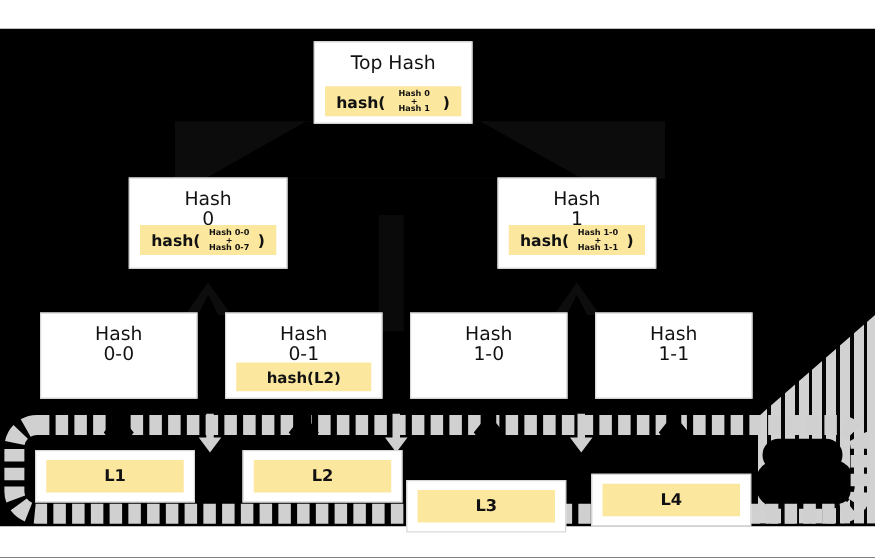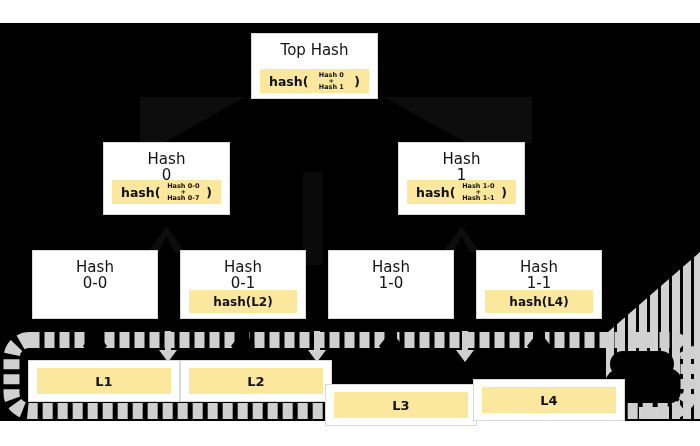--- a/index.html
+++ b/index.html
@@ -49,23 +49,23 @@
   
   #node-top-hash{left:251px;top:33px;width:127px;height:66px;}
   #node-top-hash .chip{top:35px;}
   #node-hash-0{left:103px;top:142px;width:127px;height:73px;}
   #node-hash-1{left:398px;top:142px;width:127px;height:73px;}
   #node-hash-0 .chip,#node-hash-1 .chip{top:37px;}
   .leafhash{top:250px;width:126px;height:69px;}
   .leafhash .chip{top:39px;}
   #node-hash-00{left:32px;} #node-hash-01{left:180px;}
   #node-hash-10{left:328px;} #node-hash-11{left:476px;}
-  .datablock{top:360px;width:152px;height:42px;}
+  .datablock{top:360px;width:128px;height:42px;}
   .datablock .chip{top:7px;}
-  #block-l1{left:28px;} #block-l2{left:180px;}
+  #block-l1{left:28px;} #block-l2{left:194px;}
   #block-l3{left:325px;margin-top:24px;} #block-l4{left:473px;margin-top:19px;}
 </style>
 </head>
 <body>
 
 <div id="diagram-bg"></div>
 
 <div class="ghost" id="ghost-backdrop"></div>
 <div class="ghost" id="ghost-funnel"></div>
 <div class="ghost" id="ghost-vbar"></div>
@@ -159,21 +159,20 @@
     <span>Hash</span><br>
     <span>1-0</span>
   </div>
 </div>
 
 <div class="node leafhash" id="node-hash-11">
   <div class="title">
     <span>Hash</span><br>
     <span>1-1</span>
   </div>
-  <div class="chip simple">hash(L4)</div>
 </div>
 
 <div class="node datablock" id="block-l1">
   <div class="chip block">L1</div>
 </div>
 <div class="node datablock" id="block-l2">
   <div class="chip block">L2</div>
 </div>
 <div class="node datablock" id="block-l3">
   <div class="chip block">L3</div>

